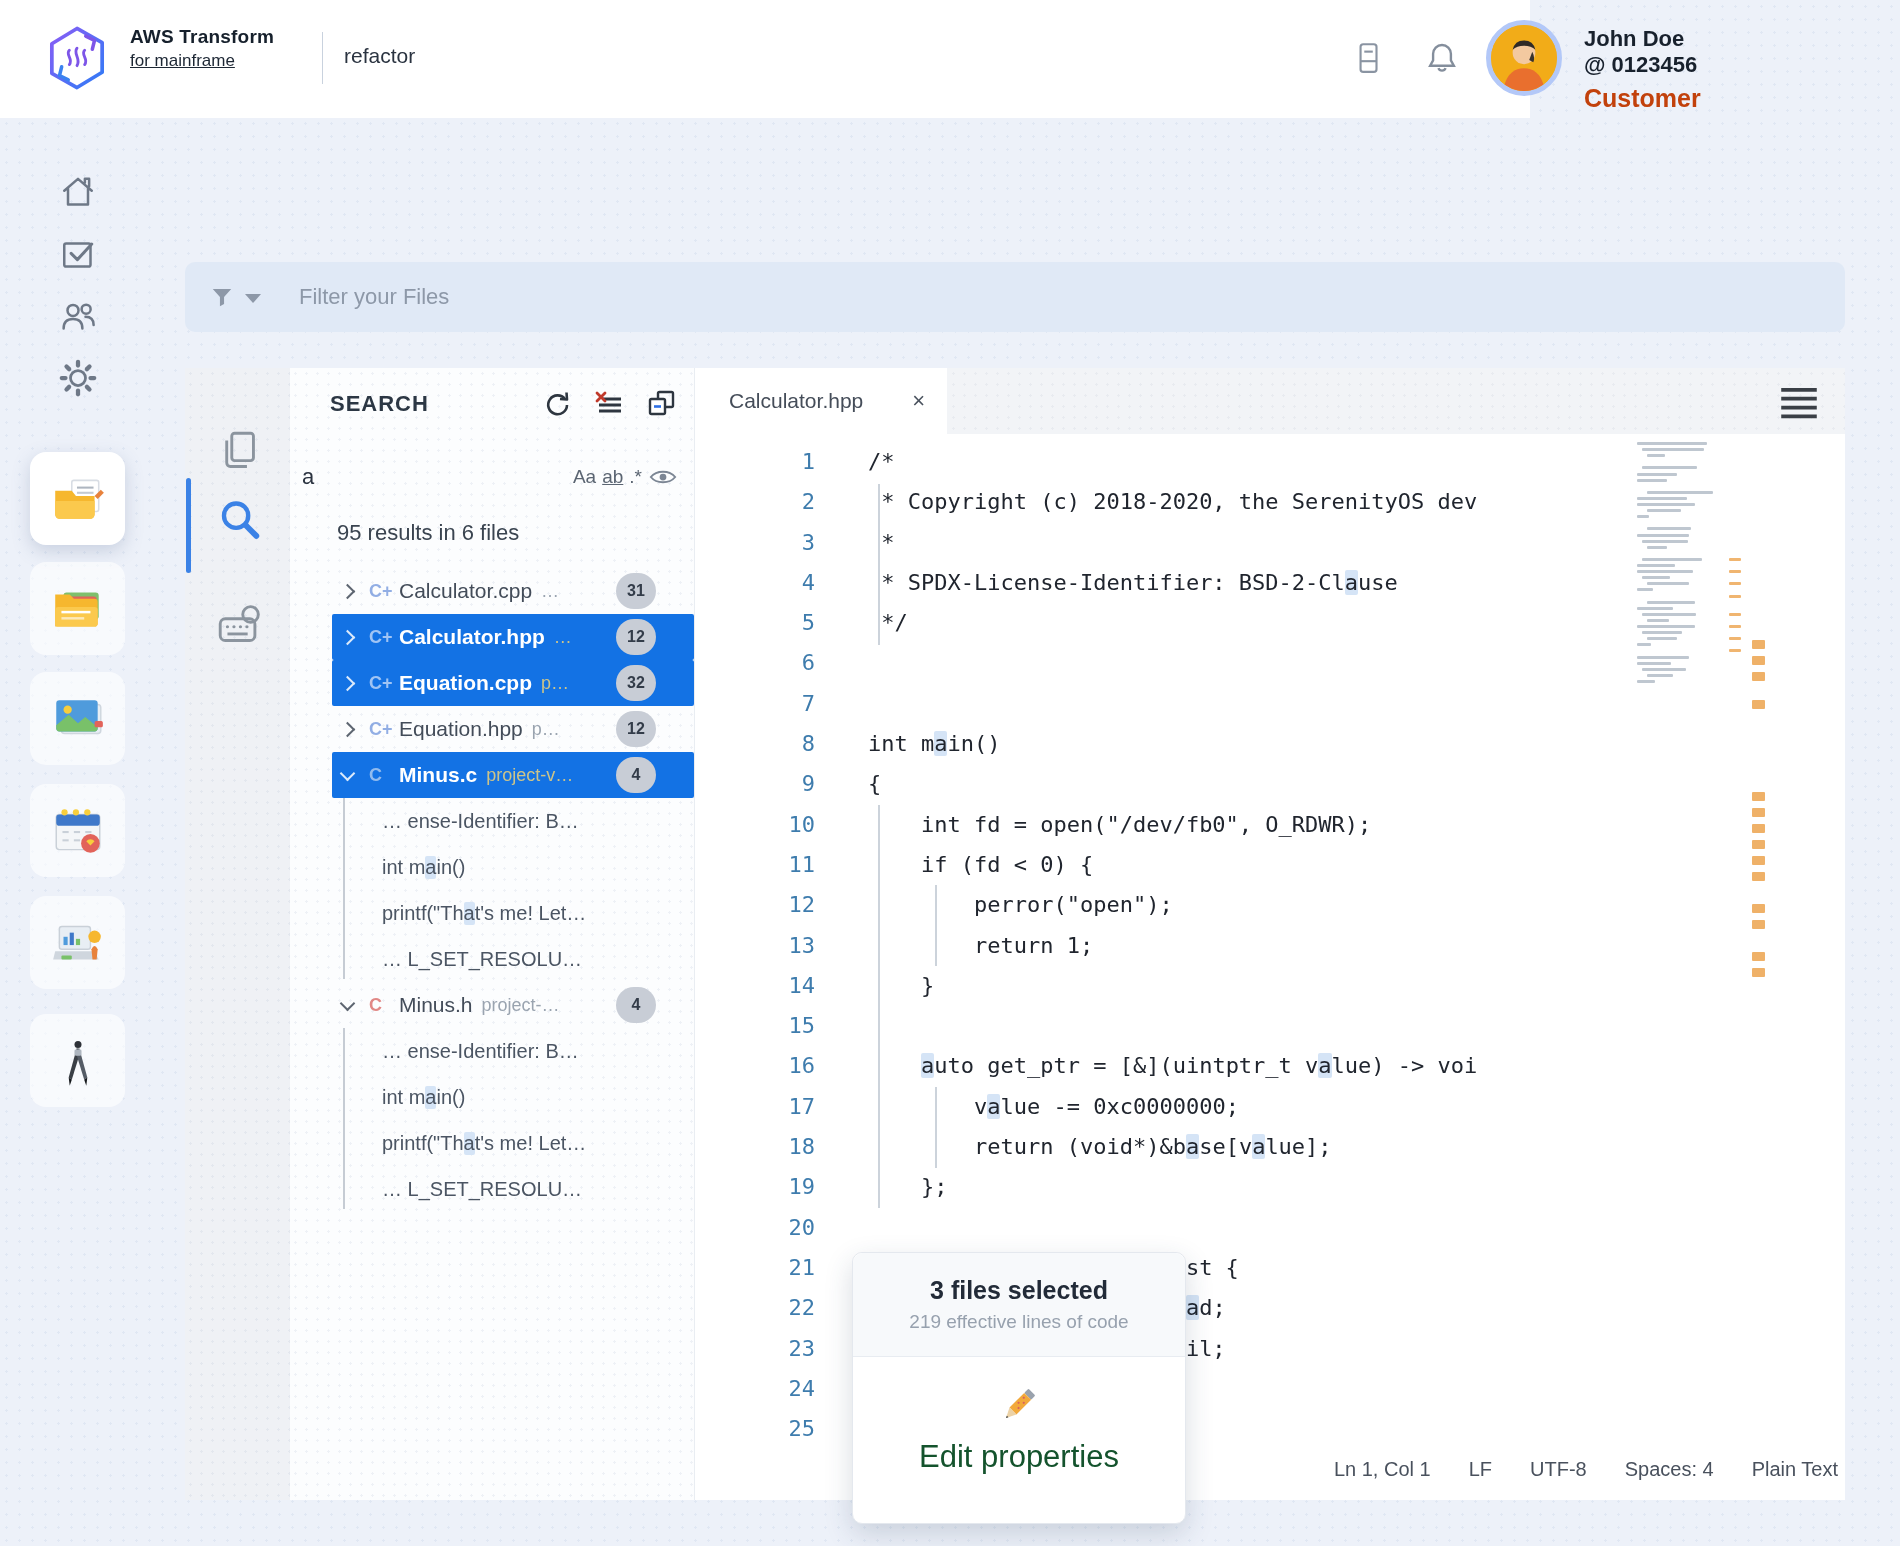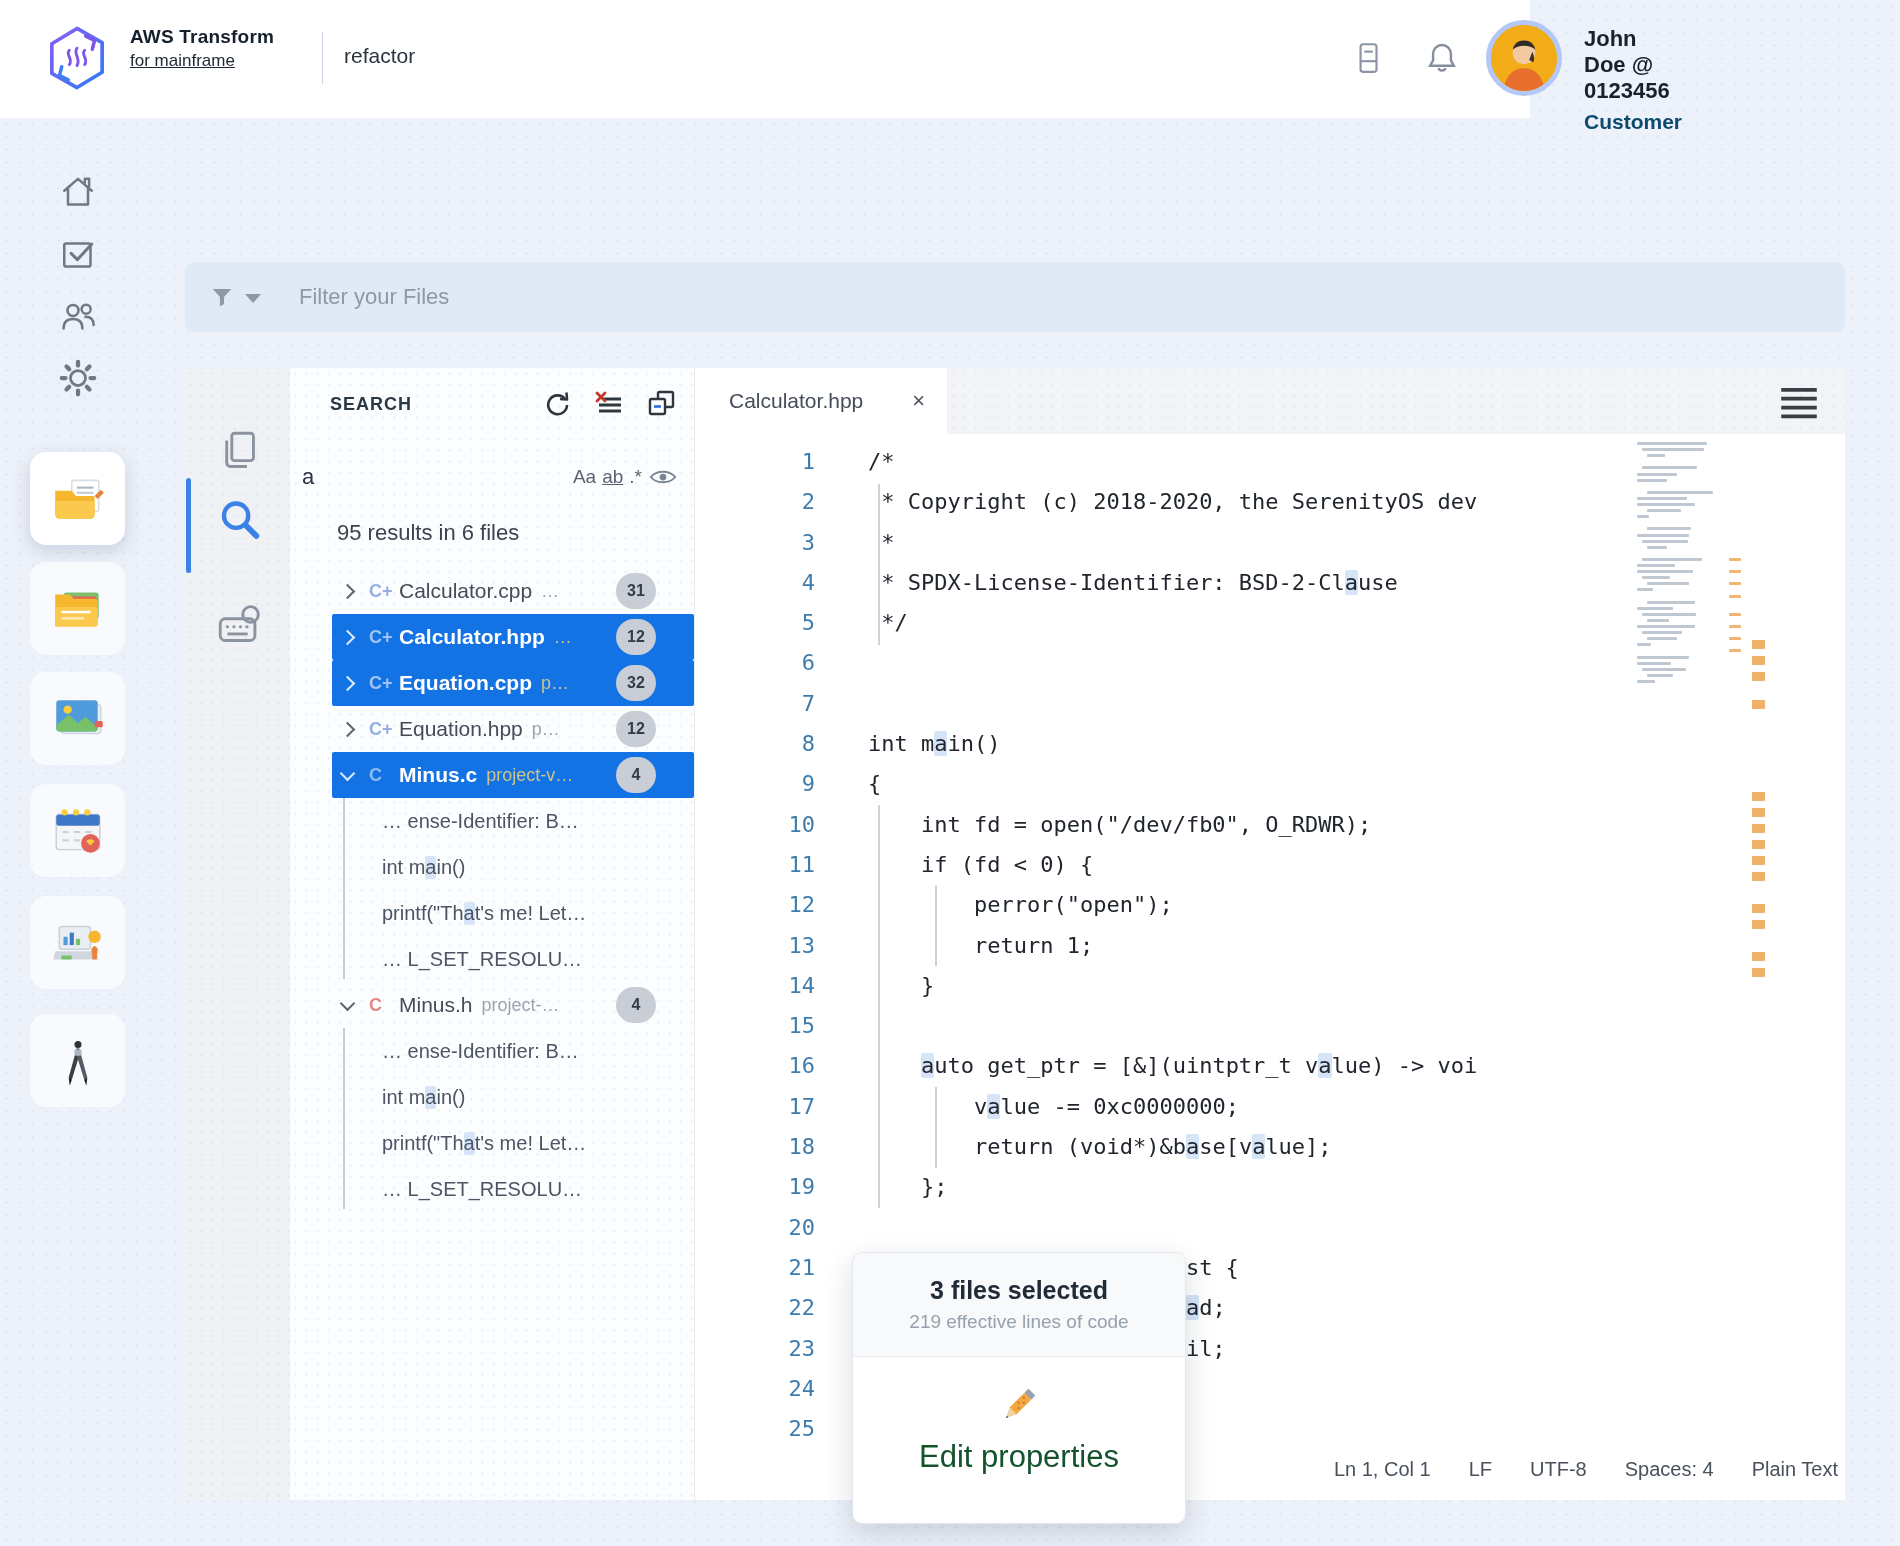--- a/index.html
+++ b/index.html
@@ -20,21 +20,21 @@
   .brand{position:absolute; left:130px; top:26px;}
   .brand .t1{font-size:19px; font-weight:bold; color:#16202c; letter-spacing:.2px;}
   .brand .t2{font-size:17px; color:#1d2734; margin-top:3px;text-decoration:underline;}
   .hdr-div{position:absolute; left:322px; top:32px; width:1px; height:52px; background:#c9d2de;}
   .module{position:absolute; left:344px; top:44px; font-size:21px; color:#2a3340;}
   .hdr-ic{position:absolute; top:36px; width:44px; height:44px; display:flex; align-items:center; justify-content:center;}
   .avatar{position:absolute; left:1486px; top:20px; width:76px; height:76px; border-radius:50%;
     border:5px solid #b3c8f8; overflow:hidden; background:#f2ac18;}
   .uinfo{position:absolute; left:1584px; top:26px;}
   .uinfo .nm{font-size:22px; font-weight:bold; color:#18212d;}
-  .uinfo .rl{font-size:21px; font-weight:bold; color:#0c4a6e; margin-top:6px;}
+  .uinfo .rl{font-size:25px; font-weight:bold; color:#c2410c; margin-top:6px;}
   
   .rail-ic{position:absolute; left:58px; width:40px; height:40px;}
   .app-card{position:absolute; left:30px; width:95px; height:93px; border-radius:16px;
     background:rgba(255,255,255,.62); display:flex; align-items:center; justify-content:center;}
   .app-card.active{background:#fff; box-shadow:0 6px 18px rgba(90,110,150,.25);}
   
   .tabs{position:absolute; left:185px; top:140px; width:1660px; height:86px;
     display:flex; gap:95px; padding-left:47px; align-items:center; border-bottom:2px solid #e2e7ef;}
   .tab{font-size:23px; font-weight:bold; color:var(--tab-inactive); position:relative; height:100%;
     display:flex; align-items:center; cursor:pointer;}
@@ -50,21 +50,21 @@
   
   .ws{position:absolute; left:185px; top:368px; width:1660px; height:1132px; background:#fff;}
   .activity{position:absolute; left:0; top:0; width:105px; height:1132px; background:#eff1f5;
     background-image:radial-gradient(#e3e7ee 1px, transparent 1.1px); background-size:11px 11px;}
   .act-ind{position:absolute; left:1px; top:110px; width:5px; height:95px; background:#3b82e6; border-radius:3px;}
   .act-ic{position:absolute; left:28px; width:52px; height:52px;}
   .spanel{position:absolute; left:105px; top:0; width:405px; height:1132px; background:#fcfdfe;
     background-image:radial-gradient(#eef1f6 1px, transparent 1.1px); background-size:11px 11px;
     border-right:1px solid #e9edf2;}
   .sp-head{position:absolute; left:0; top:0; width:100%; height:72px; display:flex; align-items:center;}
-  .sp-title{font-size:18px; letter-spacing:1px; color:#2c3744; font-weight:bold; margin-left:40px;}
+  .sp-title{font-size:22px; letter-spacing:1px; color:#2c3744; font-weight:bold; margin-left:40px;}
   .sp-tools{position:absolute; right:18px; display:flex; gap:22px;}
   .sp-tools .tool{width:30px; height:30px;}
   .srow{position:absolute; left:0; top:86px; width:100%; height:46px; display:flex; align-items:center;}
   .squery{font-size:22px; color:#2b3340; margin-left:12px;}
   .stoggles{position:absolute; right:16px; display:flex; gap:6px; align-items:center;}
   .stg{font-size:19px; color:#5b6572;}
   .stg.word{text-decoration:underline;}
   .sresults{position:absolute; left:47px; top:152px; font-size:22px; color:#3a4450;}
   .tree{position:absolute; left:0; top:200px; width:100%;}
   .trow{position:relative; height:46px; display:flex; align-items:center; font-size:21px; color:var(--tree-text);}

